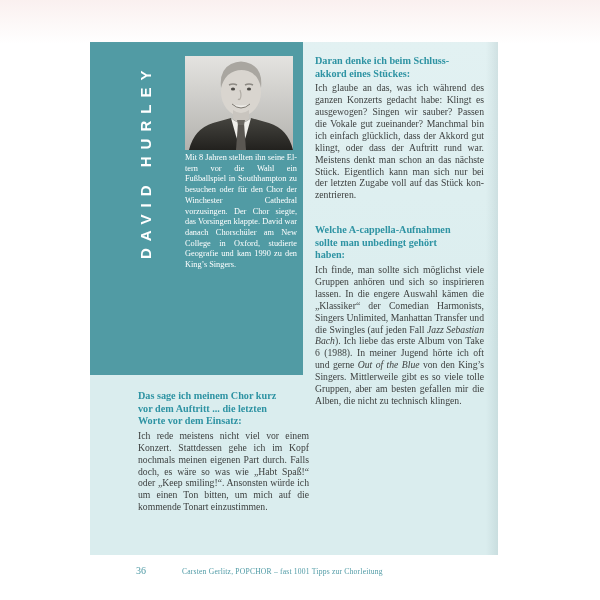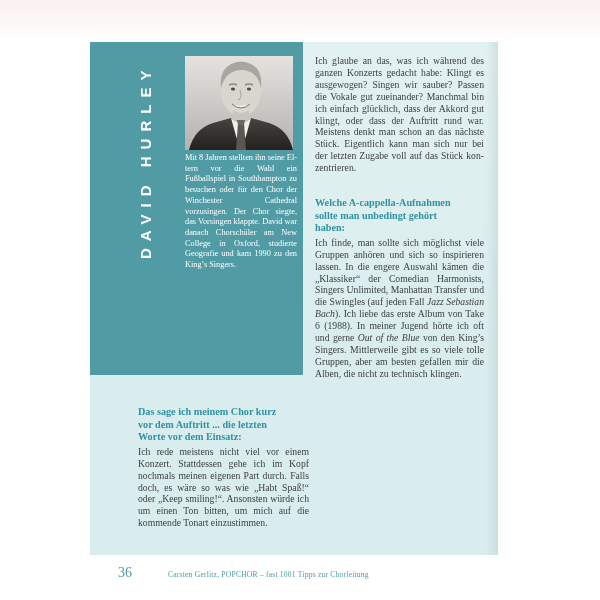--- a/index.html
+++ b/index.html
@@ -31,36 +31,36 @@
     font-family:"Liberation Sans", sans-serif;font-weight:bold;
     font-size:15px;letter-spacing:7px;color:#ffffff;white-space:nowrap;
   }
   .photo{position:absolute;left:95px;top:14px;width:108px;height:94px;}
   .photo svg{display:block;width:100%;height:100%;}
   .bio{
     position:absolute;left:95px;top:111px;width:112px;
     color:#ffffff;font-size:8.3px;line-height:10.7px;text-align:justify;
   }
   .bio p{margin:0;}
-  .col-left{position:absolute;left:48px;top:364px;width:171px;}
+  .col-left{position:absolute;left:48px;top:348px;width:171px;}
   .col-right{position:absolute;left:225px;top:13px;width:169px;}
   h3.heading{
     margin:0 0 2px 0;font-size:10.2px;line-height:12.6px;font-weight:bold;
     color:var(--heading,#2e93a3);white-space:pre-line;
   }
   p.body{
     margin:0;font-size:9.7px;line-height:11.9px;
     color:var(--body-text,#3e4140);text-align:justify;
   }
   .col-right section + section{margin-top:23px;}
   .footer{
     position:absolute;left:118px;top:565px;display:flex;align-items:baseline;
     color:var(--footer,#4f9aa5);z-index:6;
   }
-  .pagenum{font-size:14px;}
+  .pagenum{font-size:10px;margin-left:18px;}
   .ref{font-size:7.6px;letter-spacing:0.2px;margin-left:36px;}
 </style>
 </head>
 <body>
 
 <div class="scan">
 
   <div class="page-bg">
 
     <div class="info-box">
@@ -105,20 +105,22 @@
       <section>
         <h3 class="heading">Das sage ich meinem Chor kurz
 vor dem Auftritt ... die letzten
 Worte vor dem Einsatz:</h3>
         <p class="body"><span>Ich rede meistens nicht viel vor einem Konzert. Stattdessen gehe ich im Kopf nochmals meinen eigenen Part durch. Falls doch, es wäre so was wie „Habt Spaß!“ oder „Keep smiling!“. Ansons­ten würde ich um einen Ton bitten, um mich auf die kommende Tonart einzu­stimmen.</span></p>
       </section>
     </div>
 
     <div class="col-right">
       <section>
+        <h3 class="heading">Daran denke ich beim Schluss-
+akkord eines Stückes:</h3>
         <p class="body"><span>Ich glaube an das, was ich während des ganzen Konzerts gedacht habe: Klingt es ausgewogen? Singen wir sau­ber? Passen die Vokale gut zueinan­der? Manchmal bin ich einfach glück­lich, dass der Akkord gut klingt, oder dass der Auftritt rund war. Meistens denkt man schon an das nächste Stück. Eigentlich kann man sich nur bei der letzten Zugabe voll auf das Stück kon­zentrieren.</span></p>
       </section>
       <section>
         <h3 class="heading">Welche A-cappella-Aufnahmen
 sollte man unbedingt gehört
 haben:</h3>
         <p class="body"><span>Ich finde, man sollte sich möglichst viele Gruppen anhören und sich so inspirieren lassen. In die engere Aus­wahl kämen die „Klassiker“ der Come­dian Harmonists, Singers Unlimited, Manhattan Transfer und die Swingles (auf jeden Fall </span><span style="font-style: italic;">Jazz Sebastian Bach</span><span>). Ich liebe das erste Album von Take 6 (1988). In meiner Jugend hörte ich oft und gerne </span><span style="font-style: italic;">Out of the Blue</span><span> von den King’s Singers. Mittlerweile gibt es so viele tolle Gruppen, aber am besten gefallen mir die Alben, die nicht zu technisch klingen.</span></p>
       </section>
       <section>
       </section>

